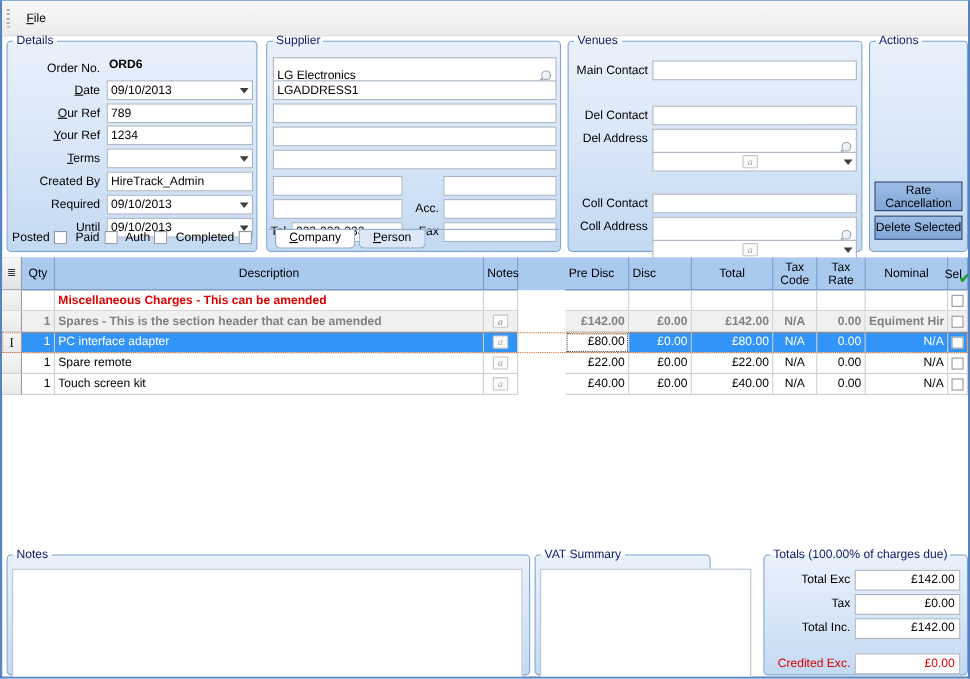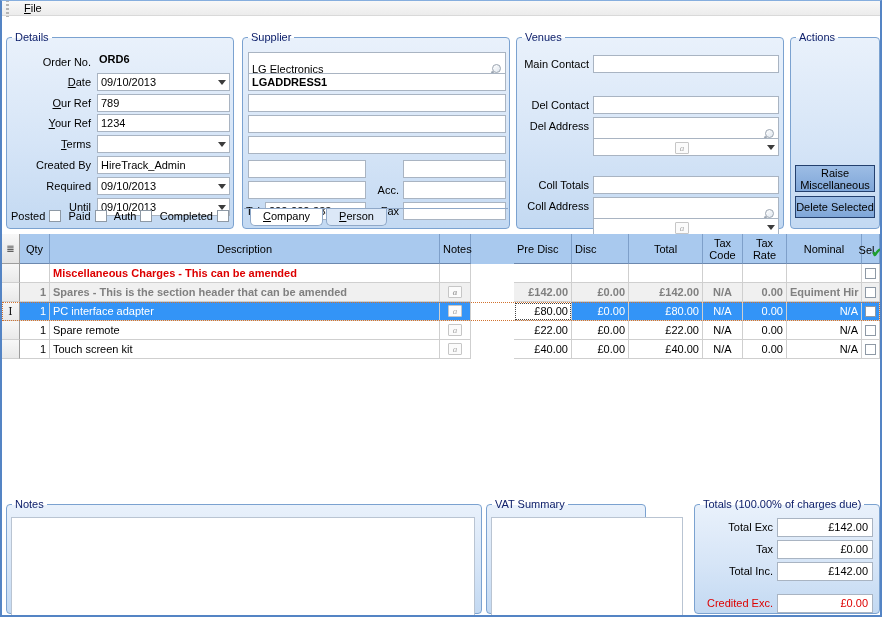--- a/index.html
+++ b/index.html
@@ -5,21 +5,21 @@
   * { margin:0; padding:0; box-sizing:border-box; }
   html,body { width:882px; height:617px; }
   body { font-family:"Liberation Sans", sans-serif; font-size:11px; color:#000; background:#fff; }
 
   .window { position:relative; width:882px; height:617px;
     border-left:2px solid #5484c4; border-right:2px solid #5484c4;
     border-bottom:2px solid #5484c4; border-top:1px solid #86aede;
     background:#fff; overflow:hidden; }
 
   
-  .menubar { position:absolute; left:0; top:0; width:878px; height:15px;
+  .menubar { position:absolute; left:0; top:0; width:878px; height:32px;
     background:linear-gradient(180deg,#f8f8f8,#ececec); border-bottom:1px solid #d9d9d9;
     display:flex; align-items:center; }
   .grip { width:3px; height:17px; margin-left:4px;
     background-image:repeating-linear-gradient(180deg,#b4b4b4 0 2px, transparent 2px 4px); }
   .menu-item { padding:3px 9px; margin-left:6px; cursor:default; }
   .fl::first-letter { text-decoration:underline; }
 
   
   fieldset.grp { position:absolute; border:1px solid #7ba2d0; border-radius:4px;
     background:linear-gradient(180deg,#e9f1fb 0%,#d6e5f7 55%,#c3d9f2 100%); }
@@ -173,21 +173,21 @@
     </div>
   </fieldset>
 
   <fieldset class="grp" style="left:240px; top:30px; width:268px; height:198px;">
     <legend>Supplier</legend>
 
     <div class="inputwrap" style="left:5px; top:9px; width:258px;">
       <span>LG Electronics</span>
       <span class="lens"></span>
     </div>
-    <input class="fld" style="left: 5px; top: 30px; width: 258px; font-weight: bold;" readonly="" value="LGADDRESS1">
+    <input class="fld" style="left: 5px; top: 30px; width: 258px;" readonly="" value="LGADDRESS1">
     <input class="fld" style="left: 5px; top: 51px; width: 258px;" readonly="" value="">
     <input class="fld" style="left: 5px; top: 72px; width: 258px;" readonly="" value="">
     <input class="fld" style="left: 5px; top: 93px; width: 258px;" readonly="" value="">
 
     <input class="fld" style="left: 5px; top: 117px; width: 118px;" readonly="" value="">
     <input class="fld" style="left: 160px; top: 117px; width: 103px;" readonly="" value="">
 
     <input class="fld" style="left: 5px; top: 138px; width: 118px;" readonly="" value="">
     <div class="lbl" style="left:124px; top:138px; width:32px;">Acc.</div>
     <input class="fld" style="left: 160px; top: 138px; width: 103px;" readonly="" value="">
@@ -215,37 +215,37 @@
     <div class="lbl" style="left:0; top:74px; width:72px;">Del Address</div>
     <div class="inputwrap" style="left:76px; top:74px; width:186px;">
       <span></span>
       <span class="lens"></span>
     </div>
     <div class="combo" style="left:76px; top:95px; width:186px;">
       <span style="flex:1; text-align:center;"><span class="doc-a">a</span></span>
       <span class="arrow"></span>
     </div>
 
-    <div class="lbl" style="left:0; top:133px; width:72px;">Coll Totals</div>
+    <div class="lbl" style="left:0; top:133px; width:72px;">Coll Contact</div>
     <input class="fld" style="left: 76px; top: 133px; width: 186px;" readonly="" value="">
 
     <div class="lbl" style="left:0; top:154px; width:72px;">Coll Address</div>
     <div class="inputwrap" style="left:76px; top:154px; width:186px;">
       <span></span>
       <span class="lens"></span>
     </div>
     <div class="combo" style="left:76px; top:175px; width:186px;">
       <span style="flex:1; text-align:center;"><span class="doc-a">a</span></span>
       <span class="arrow"></span>
     </div>
   </fieldset>
 
   <fieldset class="grp" style="left:788px; top:30px; width:90px; height:198px;">
     <legend>Actions</legend>
-    <div class="act-btn" style="top:122px; height:27px;">Raise Miscellaneous</div>
+    <div class="act-btn" style="top:122px; height:27px;">Rate Cancellation</div>
     <div class="act-btn" style="top:153px; height:22px;">Delete Selected</div>
   </fieldset>
 
   <div class="grid">
     <div class="grid-head">
       <div class="cell rowhdr c0">
           <span class="corner-icon">≣</span>
         </div>
       <div class="cell c1">Qty</div>
       <div class="cell c2">Description</div>

